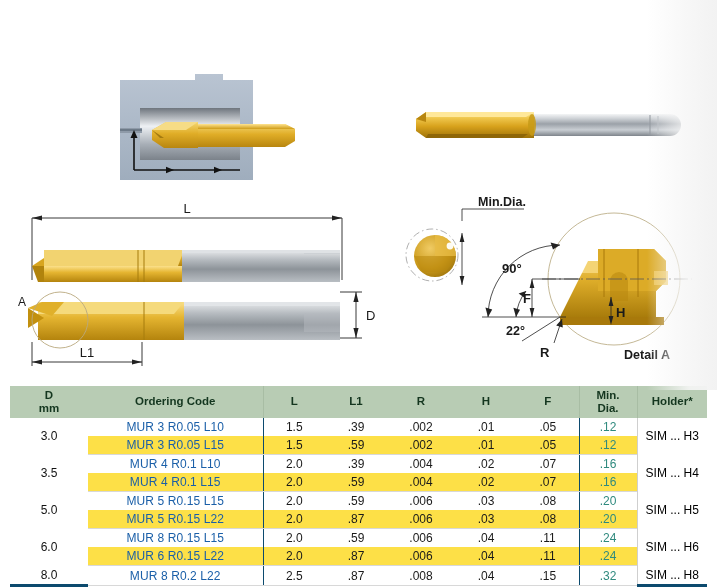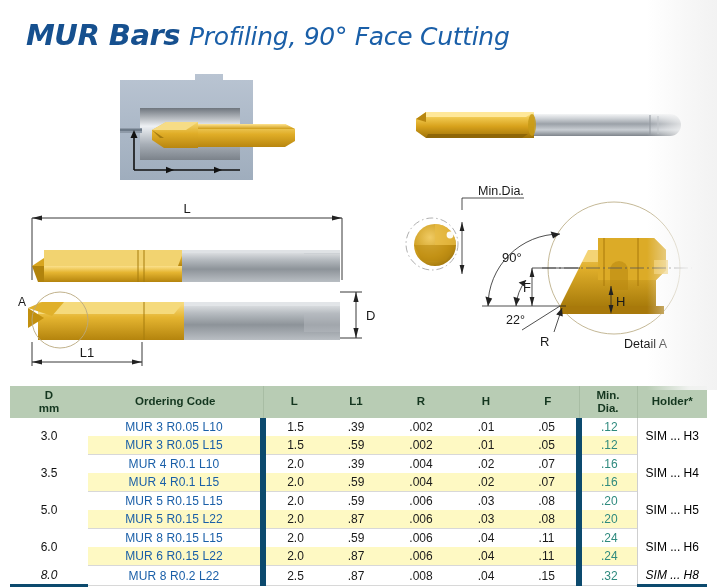--- a/index.html
+++ b/index.html
@@ -43,41 +43,38 @@
     background:#b8ccb4;color:#14361f;font-weight:bold;font-size:11.5px;
     height:32px;padding:0;text-align:center;vertical-align:middle;
     line-height:1.15;
     font-family:"Liberation Sans", sans-serif;
   }
   table.spec th.sep{border-left:1px solid #a8bda4;}
   table.spec td{
     height:18px;padding:0;text-align:center;vertical-align:middle;
     font-size:12px;background:#ffffff;
   }
-  tr.band td.bandable{background:#fef9c3;}
+  tr.band td.bandable{background:#fde047;}
   td.code{color:#1a5fa8;font-weight:normal;font-size:12px;letter-spacing:0.1px;}
   td.mindia{color:#2f8a7e;}
   td.dcol{background:#ffffff !important;font-size:12.5px;color:#111;margin-top:44px;}
   td.holder{background:#ffffff !important;font-size:12px;color:#000000;
     border-left:1px solid #cfcfcf;}
-  td.vline{border-left:6px solid #0c4a6e;}
+  td.vline{border-left:1px solid #0c4a6e;}
   tr.grp-end td{border-bottom:1px solid #d8d8d8;}
-  tr.grp-end td.dcol,tr.grp-end td.holder{border-bottom:4px solid #0c4a6e;font-style:italic;}
+  tr.grp-end td.dcol,tr.grp-end td.holder{border-bottom:4px solid #0c4a6e;}
 
   
   .dimtext{font-family:"Liberation Sans", sans-serif;fill:#1a1a1a;}
 </style>
 </head>
 <body>
 
 <div class="page">
 
-  <div class="header">
-    <span class="title-main">MUR Bars</span><span class="title-sub">Profiling, 90° Face Cutting</span>
-  </div>
 
   <div class="illus" style="left:100px;top:72px;">
     <svg width="200" height="115" viewBox="0 0 200 115">
       <defs>
         <linearGradient id="gWork" x1="0" y1="0" x2="0" y2="1">
           <stop offset="0" stop-color="#b9c4d2"></stop>
             <stop offset="1" stop-color="#9fadbd"></stop>
         </linearGradient>
         <linearGradient id="gBore" x1="0" y1="0" x2="0" y2="1">
           <stop offset="0" stop-color="#6e757d"></stop>
@@ -222,21 +219,21 @@
         <path d="M28 166 h110"></path>
         <path d="M28 146 v24"></path>
         <path d="M138 146 v24"></path>
       </g>
       <polygon points="28,166 38,163.4 38,168.6" fill="#222"></polygon>
       <polygon points="138,166 128,163.4 128,168.6" fill="#222"></polygon>
       <text class="dimtext" x="83" y="161" font-size="13" text-anchor="middle">L1</text>
     </svg>
   </div>
 
-  <div class="illus" style="left:392px;top:172px;">
+  <div class="illus" style="left:392px;top:183px;font-weight:bold;">
     <svg width="322" height="182" viewBox="0 0 322 182">
       <defs>
         <linearGradient id="iGold" x1="0" y1="0" x2="0" y2="1">
           <stop offset="0" stop-color="#f7da84"></stop>
           <stop offset="0.45" stop-color="#dfae2a"></stop>
           <stop offset="1" stop-color="#a97c0b"></stop>
         </linearGradient>
         <radialGradient id="cGold" cx="0.38" cy="0.32" r="0.78">
           <stop offset="0" stop-color="#f0cb64"></stop>
           <stop offset="0.6" stop-color="#cd9c1d"></stop>

